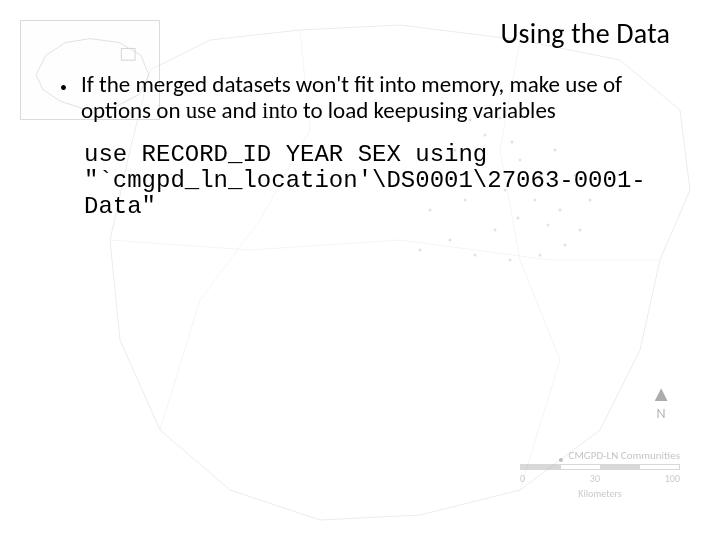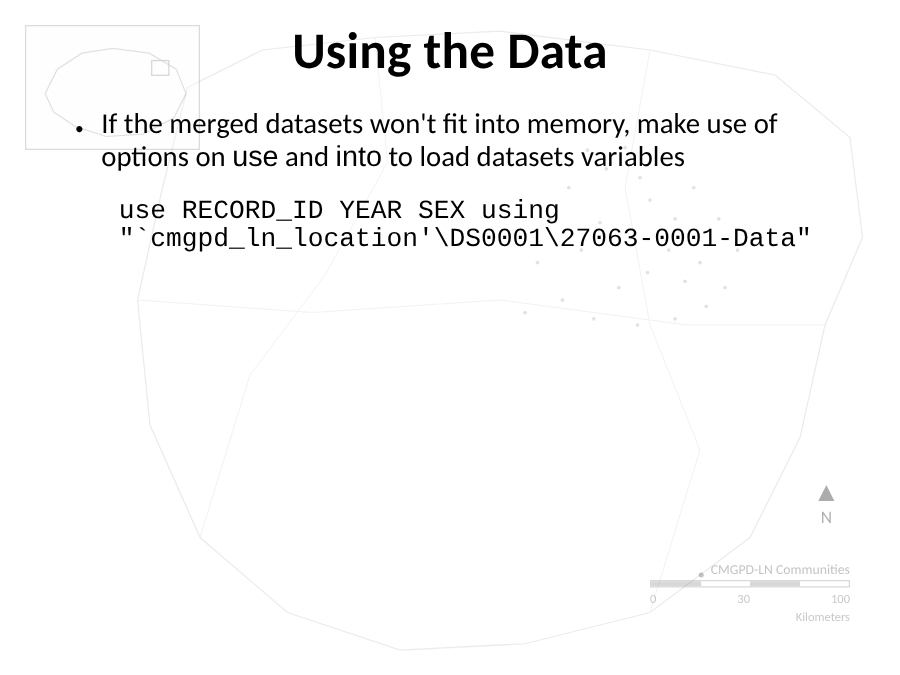--- a/index.html
+++ b/index.html
@@ -30,48 +30,48 @@
     pointer-events: none;
     background: #fdfdfd;
   }
   .inset-map svg { width: 100%; height: 100%; }
   .content {
     position: relative;
     z-index: 1;
     padding: 18px 50px 0 50px;
   }
   .title {
-    text-align: center;
-    font-size: 41px;
-    font-weight: 700;
+    text-align: right;
+    font-size: 28px;
+    font-weight: 400;
     line-height: 1.15;
     margin-bottom: 22px;
     letter-spacing: 0.2px;
   }
   .bullet-row {
     display: flex;
     align-items: flex-start;
     font-size: 23px;
     line-height: 1.12;
     margin-bottom: 18px;
     padding-left: 10px;
   }
   .bullet-row .dot {
     flex: 0 0 auto;
     margin-right: 14px;
     margin-top: 8px;
     font-size: 14px;
   }
   .bullet-text { flex: 1 1 auto; }
-  .inline-code { font-family: Liberation Sans, sans-serif; }
+  .inline-code { font-family: Liberation Serif, serif; }
   .code-block {
     font-family: "Courier New", Courier, monospace;
-    font-size: 21px;
+    font-size: 24px;
     line-height: 1.1;
-    margin-left: 45px;
+    margin-left: 34px;
     margin-bottom: 20px;
     white-space: pre-wrap;
     word-break: break-word;
   }
   .compass {
     position: absolute;
     right: 48px;
     bottom: 118px;
     text-align: center;
     opacity: 0.32;
@@ -160,21 +160,21 @@
 </div>
 
 <div class="content">
   <h1 class="title">
     <span>Using the Data</span><br>
   </h1>
 
   <div class="bullet-row">
     <span class="dot">•</span>
     <div class="bullet-text">
-      <span>If the merged datasets won't fit into memory, make use of options on </span><span class="inline-code">use</span><span> and </span><span class="inline-code">into</span><span> to load datasets variables</span>
+      <span>If the merged datasets won't fit into memory, make use of options on </span><span class="inline-code">use</span><span> and </span><span class="inline-code">into</span><span> to load keepusing variables</span>
     </div>
   </div>
 
   <div class="code-block">use RECORD_ID YEAR SEX using "`cmgpd_ln_location'\DS0001\27063-0001-Data"</div>
 </div>
 
 <div class="compass">
   <div class="arrow">▲</div>
   <div>N</div>
 </div>
@@ -189,14 +189,14 @@
     <div class="seg dark"></div>
       <div class="seg"></div>
       <div class="seg dark"></div>
       <div class="seg"></div>
   </div>
   <div class="labels">
     <span>0</span>
     <span>30</span>
     <span>100</span>
   </div>
-  <div style="text-align:right; margin-top:2px;">Kilometers</div>
+  <div style="text-align:center; margin-top:2px;">Kilometers</div>
 </div>
 
 </body></html>

